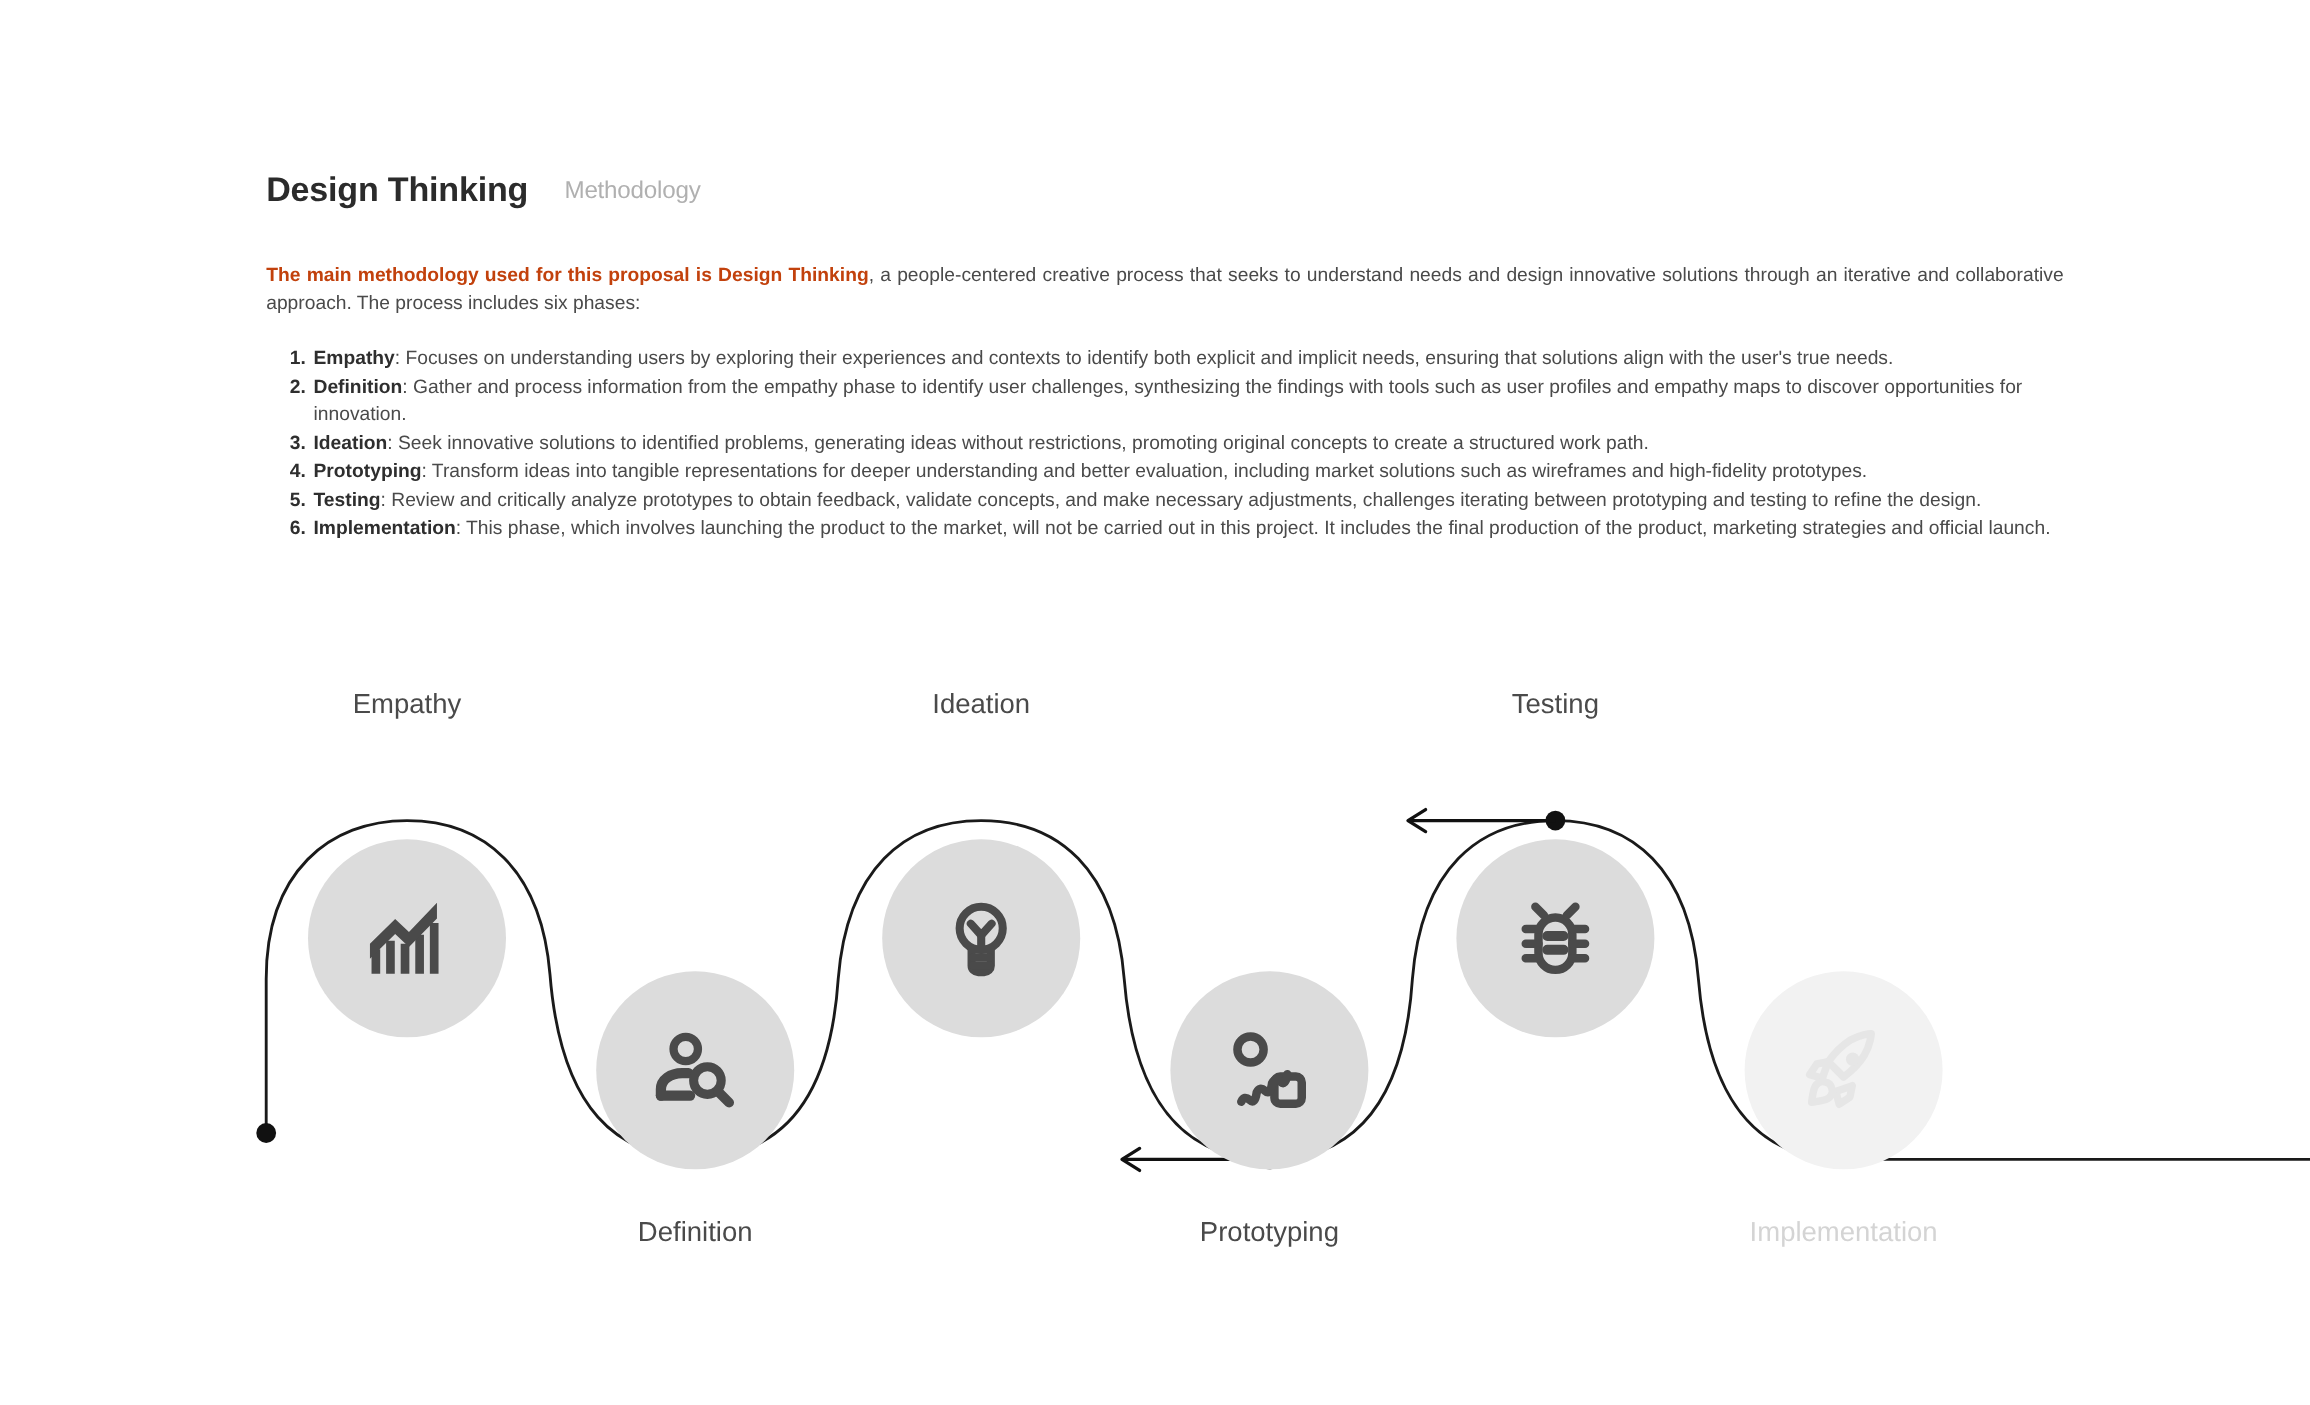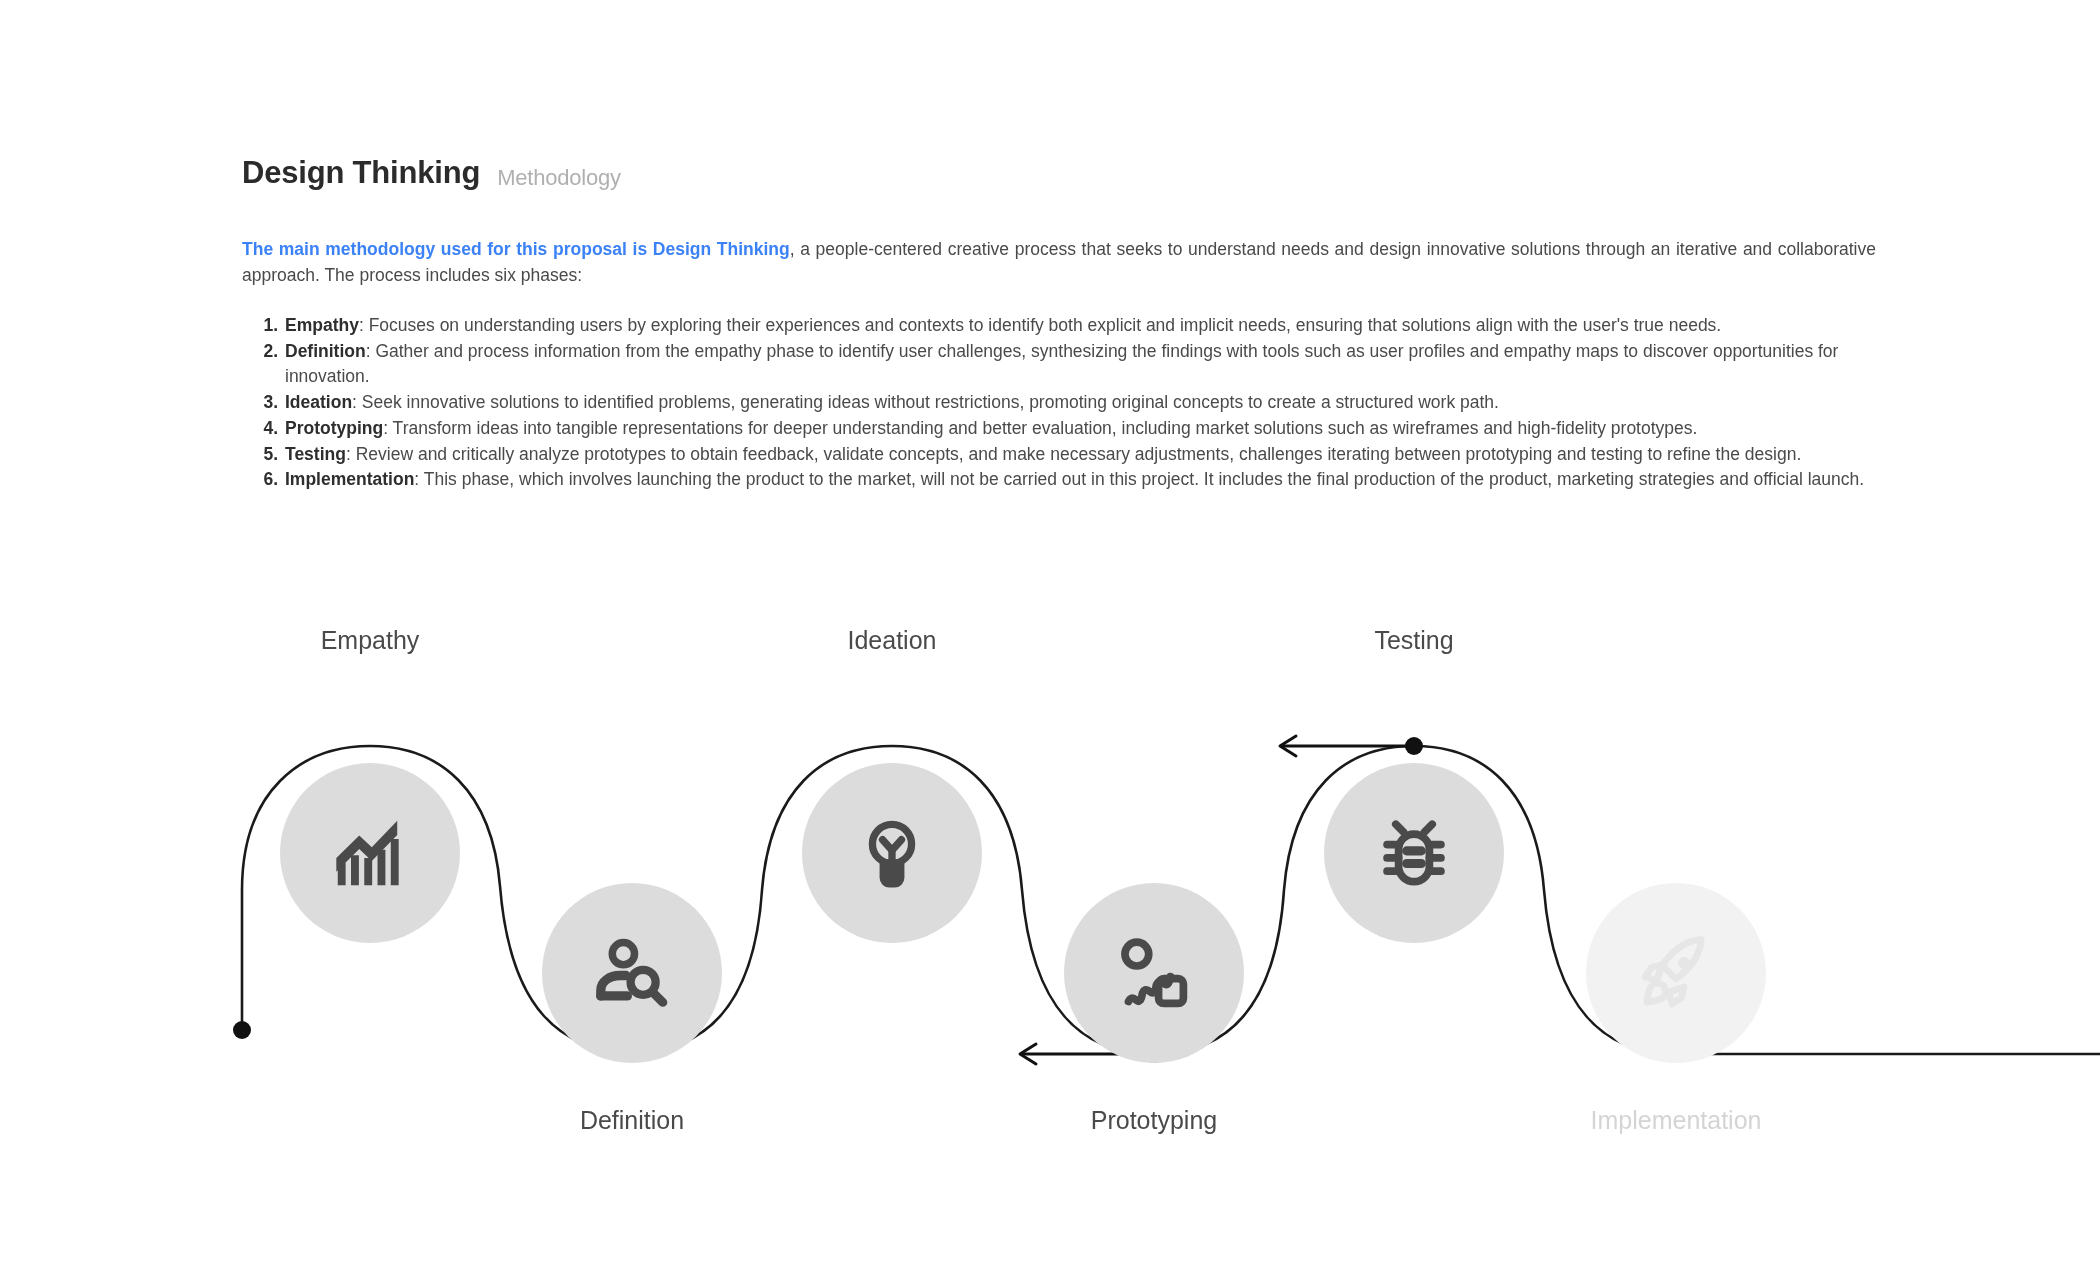--- a/index.html
+++ b/index.html
@@ -18,22 +18,22 @@
     height: 1277px;
     background: #ffffff;
   }
 
   
   .header {
     position: absolute;
     left: 242px;
     top: 155px;
     display: flex;
-    align-items: flex-end;
-    gap: 17px;
+    align-items: center;
+    gap: 33px;
   }
   .title-main {
     font-size: 31px;
     font-weight: bold;
     color: #2b2b2b;
     letter-spacing: -0.2px;
   }
   .title-sub {
     font-size: 22px;
     font-weight: normal;
@@ -46,21 +46,21 @@
     position: absolute;
     left: 242px;
     top: 237px;
     width: 1634px;
     font-size: 17.5px;
     line-height: 1.47;
     color: #4a4a4a;
     text-align: justify;
     text-justify: inter-word;
   }
-  .intro b { color: #3b82f6; font-weight: bold; }
+  .intro b { color: #c2410c; font-weight: bold; }
 
   .phase-list {
     position: absolute;
     left: 254px;
     top: 313px;
     width: 1634px;
     list-style: none;
     counter-reset: phase;
   }
   .phase-list li {

